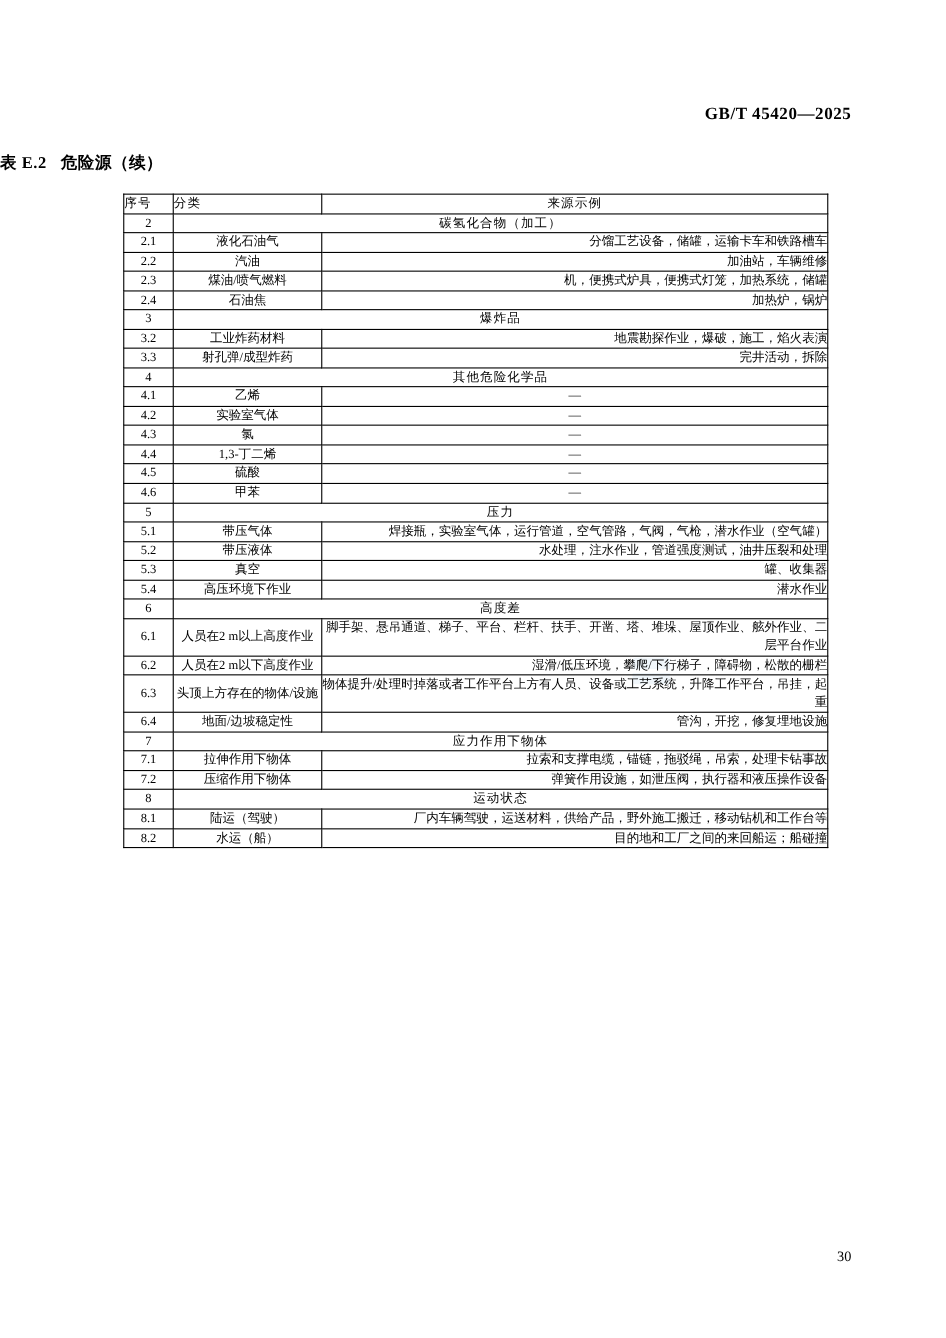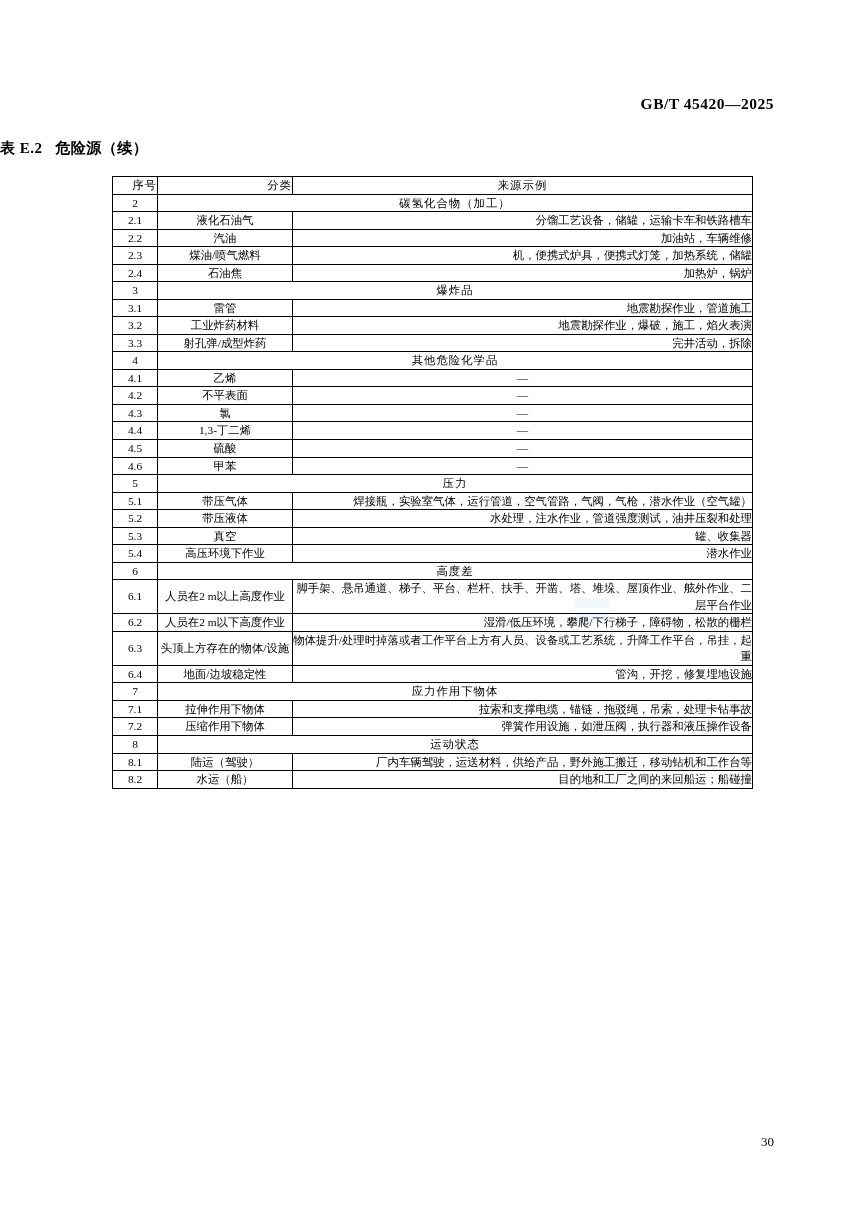--- a/index.html
+++ b/index.html
@@ -75,21 +75,21 @@
     width: 134px;
     text-align: center;
     padding: 3px 4px;
   }
   .c-src {
     width: 459px;
     text-align: right;
     padding: 3px 6px 3px 7px;
   }
   .hdr td {
-    text-align: right;
+    text-align: left;
     font-weight: normal;
     padding: 4px 2px;
     letter-spacing: 1px;
   }
   .span-cat {
     text-align: center;
     letter-spacing: 1px;
     padding: 3px 2px;
   }
   .dash {
@@ -158,46 +158,41 @@
         <tr>
           <td class="c-no">2.4</td>
           <td class="c-cat">石油焦</td>
           <td class="c-src">加热炉，锅炉</td>
         </tr>
         <tr>
           <td class="c-no">3</td>
           <td class="span-cat" colspan="2">爆炸品</td>
         </tr>
         <tr>
-          <td class="c-no">3.1</td>
-          <td class="c-cat">雷管</td>
-          <td class="c-src">地震勘探作业，管道施工</td>
-        </tr>
-        <tr>
           <td class="c-no">3.2</td>
           <td class="c-cat">工业炸药材料</td>
           <td class="c-src">地震勘探作业，爆破，施工，焰火表演</td>
         </tr>
         <tr>
           <td class="c-no">3.3</td>
           <td class="c-cat">射孔弹/成型炸药</td>
           <td class="c-src">完井活动，拆除</td>
         </tr>
         <tr>
           <td class="c-no">4</td>
           <td class="span-cat" colspan="2">其他危险化学品</td>
         </tr>
         <tr>
           <td class="c-no">4.1</td>
           <td class="c-cat">乙烯</td>
           <td class="c-src dash">—</td>
         </tr>
         <tr>
           <td class="c-no">4.2</td>
-          <td class="c-cat">不平表面</td>
+          <td class="c-cat">实验室气体</td>
           <td class="c-src dash">—</td>
         </tr>
         <tr>
           <td class="c-no">4.3</td>
           <td class="c-cat">氯</td>
           <td class="c-src dash">—</td>
         </tr>
         <tr>
           <td class="c-no">4.4</td>
           <td class="c-cat">1,3-丁二烯</td>

